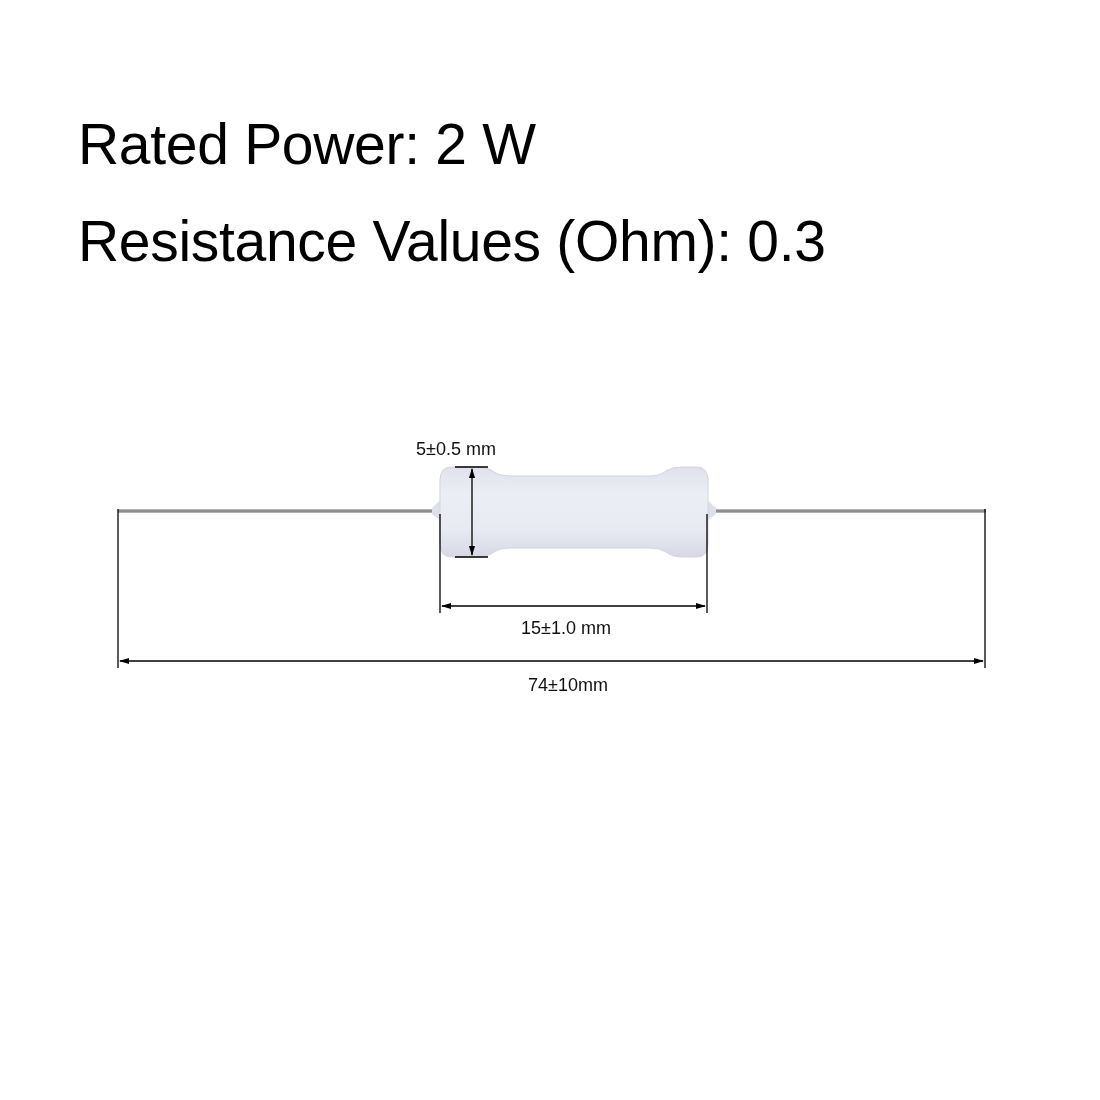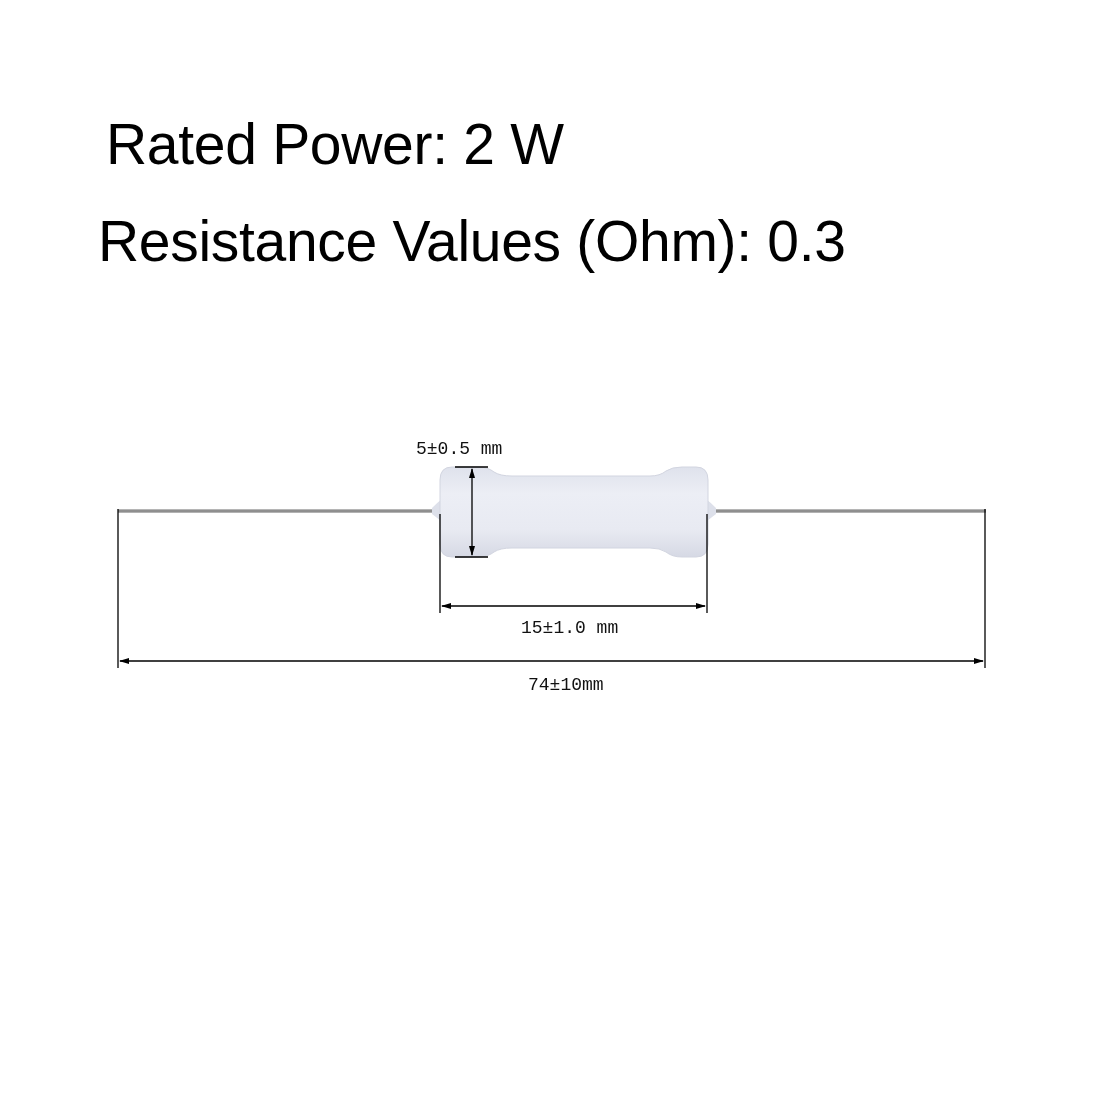--- a/index.html
+++ b/index.html
@@ -1,20 +1,20 @@
 <!DOCTYPE html>
 <html><head>
 <meta charset="utf-8">
 <style>
   html, body { margin:0; padding:0; background:#ffffff; }
   body { width:1100px; height:1100px; position:relative; overflow:hidden; font-family:"Liberation Sans", sans-serif; color:#000; }
   .title { position:absolute; left:78px; font-size:57px; line-height:1; white-space:nowrap; letter-spacing:-0.3px; }
-  #t1 { top:116px;margin-left:28px; }
-  #t2 { top:213px;margin-left:20px; }
-  .dimlabel { position:absolute; font-size:18px; line-height:1; white-space:nowrap; color:#111;font-family:Liberation Mono, monospace; }
+  #t1 { top:116px; }
+  #t2 { top:213px; }
+  .dimlabel { position:absolute; font-size:18px; line-height:1; white-space:nowrap; color:#111; }
   svg { position:absolute; left:0; top:0; }
 </style>
 </head>
 <body>
 
 <div id="t1" class="title">Rated Power: 2 W</div>
 <div id="t2" class="title">Resistance Values (Ohm): 0.3</div>
 
 <svg width="1100" height="1100" viewBox="0 0 1100 1100">
   <defs>

